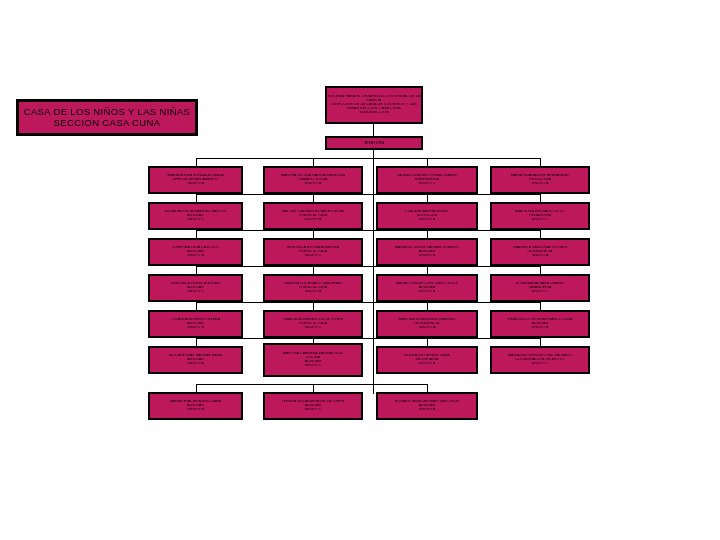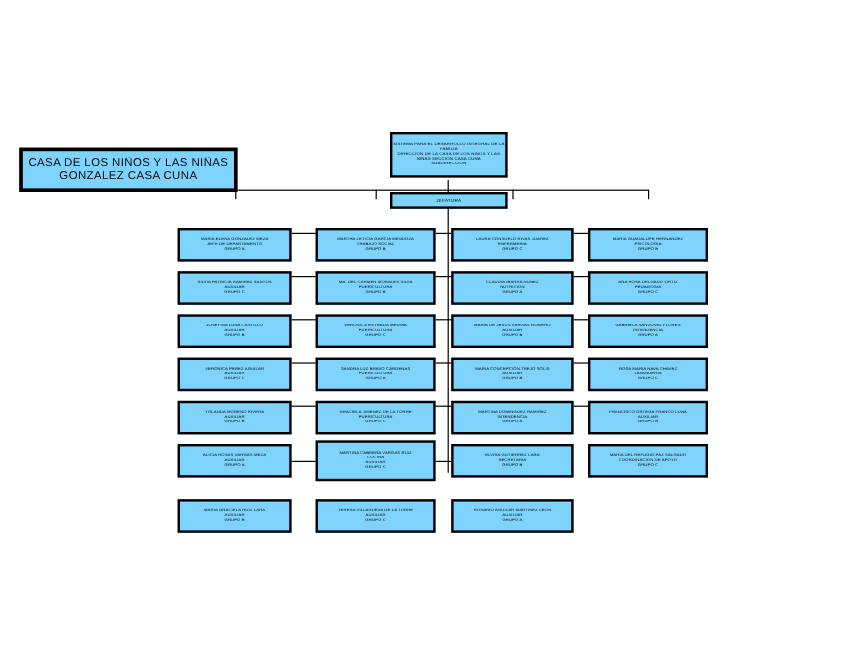--- a/index.html
+++ b/index.html
@@ -9,29 +9,28 @@
     font-family:"Liberation Sans", sans-serif;
     position:relative;
     overflow:hidden;
   }
   #chart{position:absolute;left:0;top:0;width:720px;height:540px;}
 
   .box{
     position:absolute;
     box-sizing:border-box;
     border:2px solid #000;
-    background:#7dd3fc;
+    background:#be185d;
     display:flex;
     flex-direction:column;
     align-items:flex-start;
     justify-content:center;
     text-align:center;
     z-index:3;
     overflow:hidden;
-    margin-top:24px;
   }
   .box .ln{
     display:block;
     width:100%;
     line-height:1.08;
     color:#000;
     white-space:nowrap;
     overflow:hidden;
     text-overflow:clip;
   }
@@ -63,21 +62,21 @@
   .vline{width:1px;}
   .hline{height:1px;}
 </style>
 </head>
 <body>
 
 <div id="chart">
 
   <div class="box" id="title-box">
     <span class="ln">CASA DE LOS NIÑOS Y LAS NIÑAS</span>
-    <span class="ln">GONZALEZ CASA CUNA</span>
+    <span class="ln">SECCION CASA CUNA</span>
   </div>
 
   <div class="box" id="root-box">
     <span class="ln">SISTEMA PARA EL DESARROLLO INTEGRAL DE LA</span>
     <span class="ln">FAMILIA</span>
     <span class="ln">DIRECCION DE LA CASA DE LOS NIÑOS Y LAS</span>
     <span class="ln">NIÑAS SECCION CASA CUNA</span>
     <span class="ln">SUBDIRECCION</span>
   </div>
 

